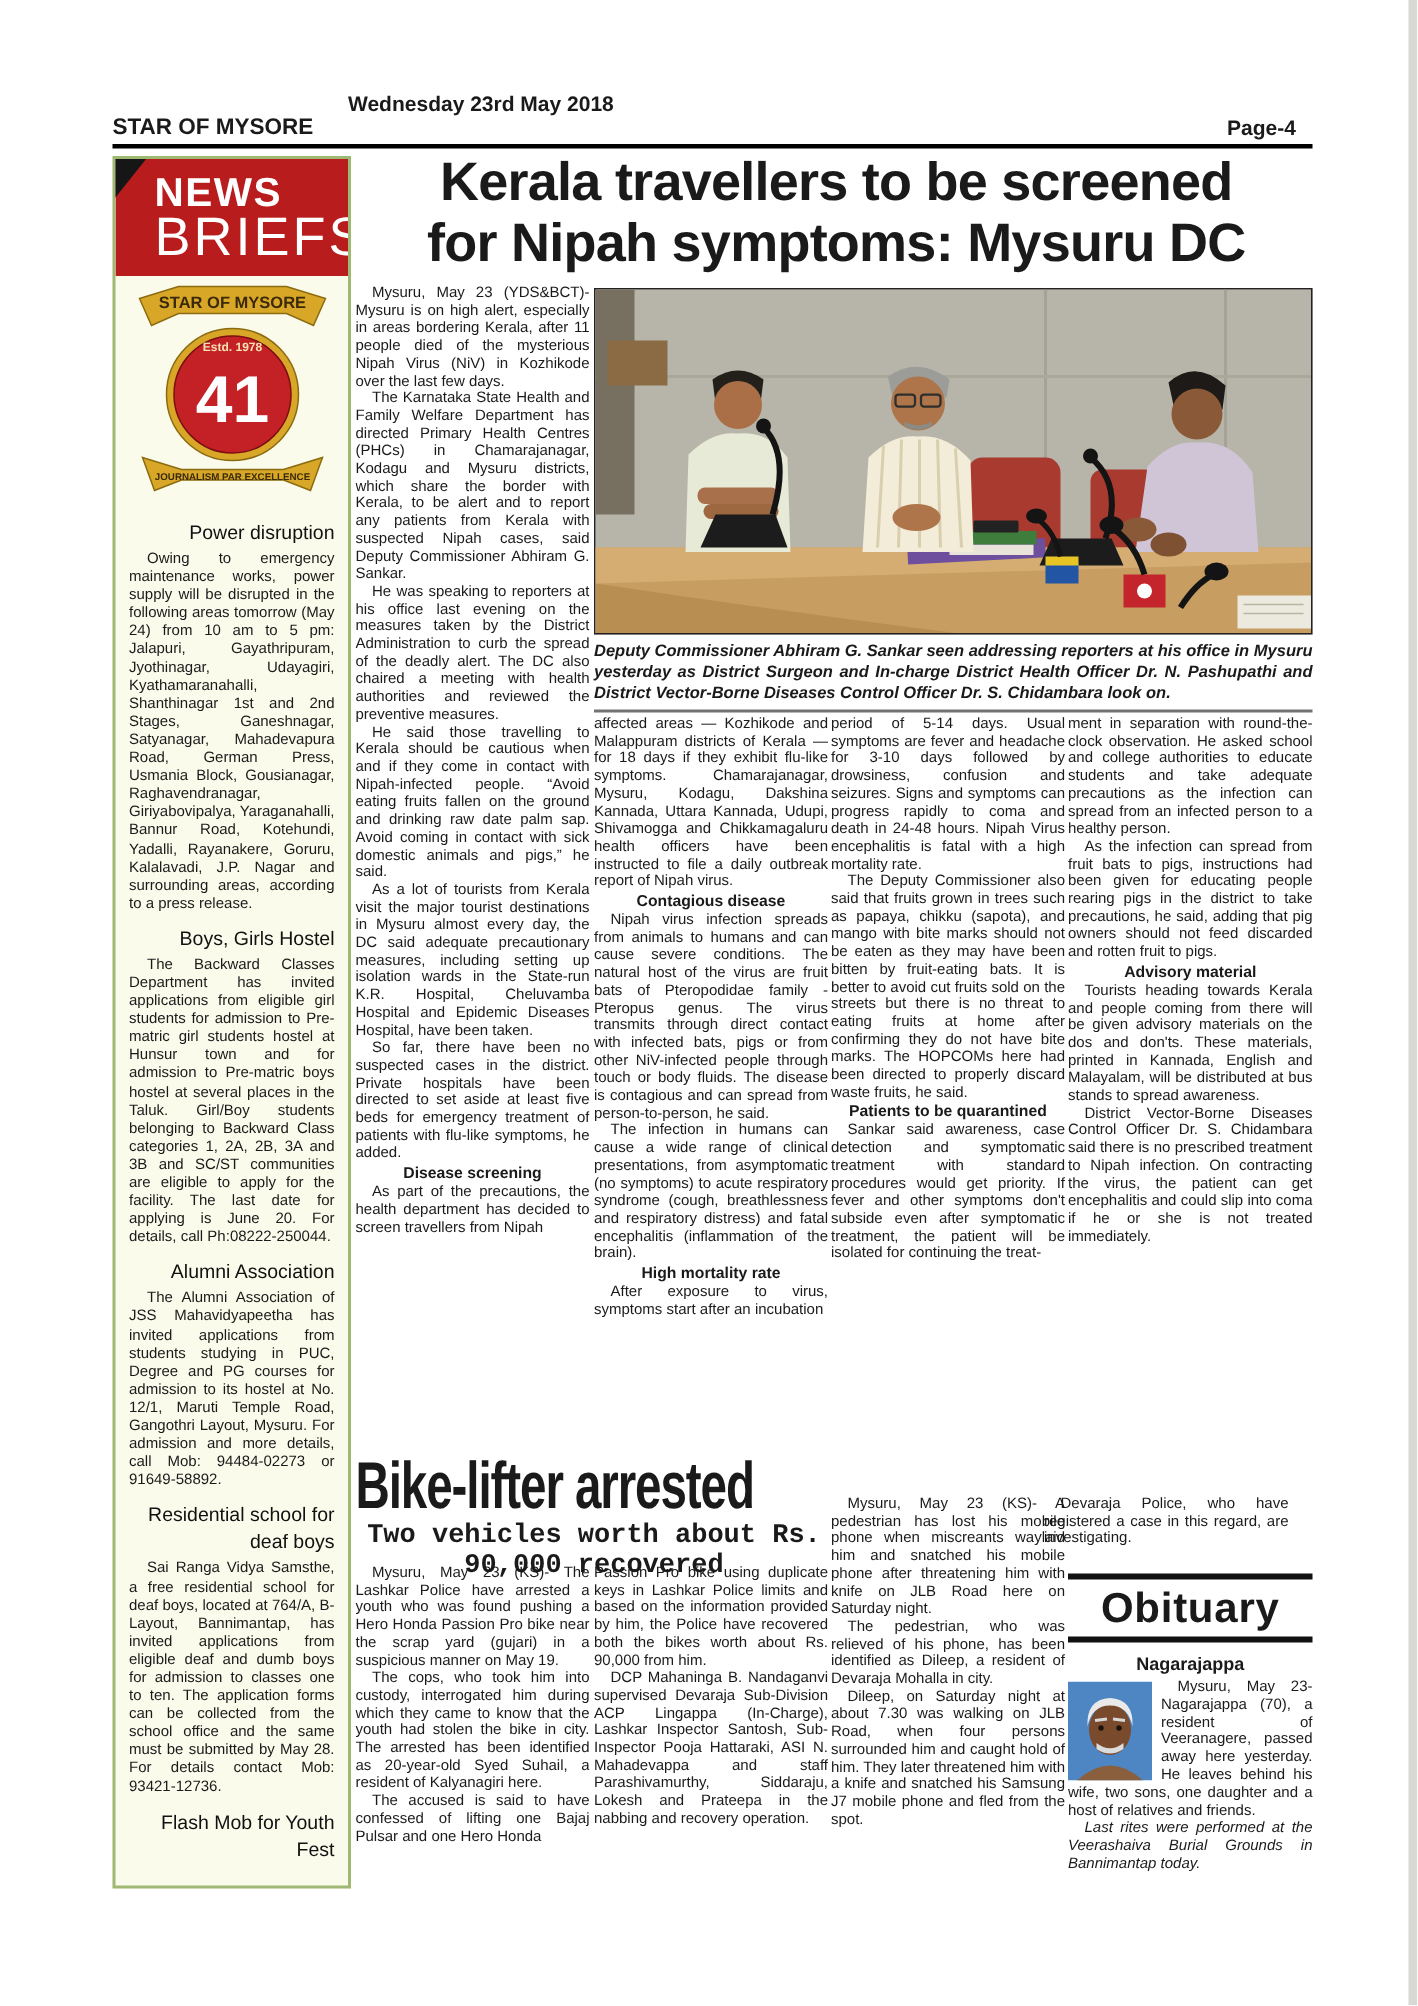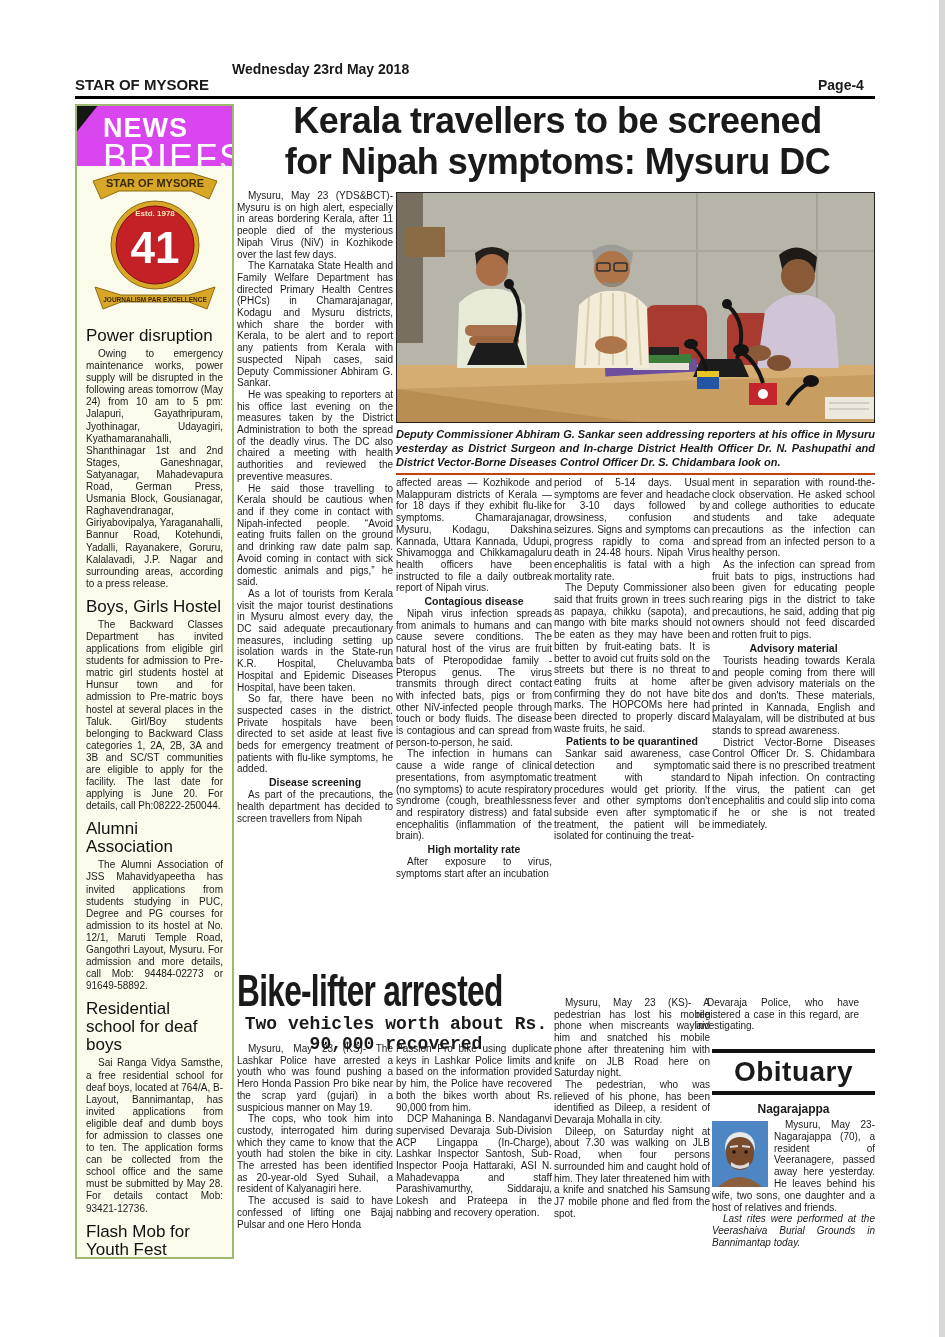--- a/index.html
+++ b/index.html
@@ -9,37 +9,37 @@
 
   
   .mh-paper{position:absolute;left:75px;top:76px;font-size:15px;font-weight:bold;}
   .mh-date{position:absolute;left:232px;top:61px;font-size:14px;font-weight:bold;}
   .mh-page{position:absolute;left:818px;top:77px;font-size:14px;font-weight:bold;}
   .mh-rule{position:absolute;left:75px;top:96px;width:800px;height:3px;background:#000;}
 
   
   .sidebar{position:absolute;left:75px;top:104px;width:159px;height:1155px;
            background:#fbfbec;border:2px solid #9fb872;box-sizing:border-box;overflow:hidden;}
-  .nb-head{position:relative;height:60px;background:#d946ef;padding:8px 0 0 26px;box-sizing:border-box;}
+  .nb-head{position:relative;height:78px;background:#b91c1c;padding:8px 0 0 26px;box-sizing:border-box;}
   .corner{position:absolute;left:-2px;top:-2px;width:0;height:0;
           border-top:30px solid #161616;border-right:24px solid transparent;}
   .nb1{font-size:27px;font-weight:bold;color:#fff;line-height:29px;letter-spacing:1px;}
   .nb2{font-size:36px;color:#fff;line-height:29px;letter-spacing:2px;}
   .nb-logo{text-align:center;padding:3px 0 0;}
   .nb-items{padding:0 9px;}
-  .nb-items h3{font-size:17px;font-weight:normal;margin:8px 0 3px;line-height:18px;color:#111;}
+  .nb-items h3{font-size:13px;font-weight:normal;margin:8px 0 3px;line-height:18px;color:#111;text-align:right;}
   .nb-items p{font-size:10px;line-height:12.1px;text-align:justify;margin:0;text-indent:12px;}
 
   
   .lead-headline{position:absolute;left:240px;top:100px;width:635px;text-align:center;
                  font-weight:bold;font-size:36px;line-height:41px;letter-spacing:-0.5px;}
   .photo{position:absolute;left:396px;top:192px;width:479px;height:231px;
          border:1px solid #222;box-sizing:border-box;background:#b7b4a9;}
   .caption{position:absolute;left:396px;top:427px;width:479px;font-size:11px;font-weight:bold;
-           font-style:italic;line-height:14px;text-align:justify;border-bottom:2px solid #c2410c;
+           font-style:italic;line-height:14px;text-align:justify;border-bottom:2px solid #737373;
            padding-bottom:4px;}
   .acol{position:absolute;overflow:hidden;text-align:justify;}
   .acol p{font-size:10px;line-height:11.7px;margin:0;text-indent:11px;}
   .acol p.cont{text-indent:0;}
   .acol h4{font-size:10.5px;font-weight:bold;text-align:center;margin:1px 0;}
   .c1{left:237px;top:190px;width:156px;height:776px;}
   .c2{left:396px;top:477px;width:156px;height:489px;}
   .c3{left:554px;top:477px;width:156px;height:455px;}
   .c4{left:712px;top:477px;width:163px;height:560px;}
 
@@ -182,21 +182,21 @@
       <rect x="428" y="204" width="49" height="22" fill="#eceadf"></rect>
       <line x1="432" y1="210" x2="472" y2="210" stroke="#b9b5a4" stroke-width="1"></line>
       <line x1="432" y1="216" x2="472" y2="216" stroke="#b9b5a4" stroke-width="1"></line>
     </svg>
   </div>
   <div class="caption">Deputy Commissioner Abhiram G. Sankar seen addressing reporters at his office in Mysuru yesterday as District Surgeon and In-charge District Health Officer Dr. N. Pashupathi and District Vector-Borne Diseases Control Officer Dr. S. Chidambara look on.</div>
 
   <div class="acol c1">
       <p>Mysuru, May 23 (YDS&amp;BCT)- Mysuru is on high alert, especially in areas bordering Kerala, after 11 people died of the mysterious Nipah Virus (NiV) in Kozhikode over the last few days.</p>
       <p>The Karnataka State Health and Family Welfare Department has directed Primary Health Centres (PHCs) in Chamarajanagar, Kodagu and Mysuru districts, which share the border with Kerala, to be alert and to report any patients from Kerala with suspected Nipah cases, said Deputy Commissioner Abhiram G. Sankar.</p>
-      <p>He was speaking to reporters at his office last evening on the measures taken by the District Administration to both the spread of the deadly virus. The DC also chaired a meeting with health authorities and reviewed the preventive measures.</p>
+      <p>He was speaking to reporters at his office last evening on the measures taken by the District Administration to curb the spread of the deadly alert. The DC also chaired a meeting with health authorities and reviewed the preventive measures.</p>
       <p>He said those travelling to Kerala should be cautious when and if they come in contact with Nipah-infected people. “Avoid eating fruits fallen on the ground and drinking raw date palm sap. Avoid coming in contact with sick domestic animals and pigs,” he said.</p>
       <p>As a lot of tourists from Kerala visit the major tourist destinations in Mysuru almost every day, the DC said adequate precautionary measures, including setting up isolation wards in the State-run K.R. Hospital, Cheluvamba Hospital and Epidemic Diseases Hospital, have been taken.</p>
       <p>So far, there have been no suspected cases in the district. Private hospitals have been directed to set aside at least five beds for emergency treatment of patients with flu-like symptoms, he added.</p>
       <h4>Disease screening</h4>
       <p>As part of the precautions, the health department has decided to screen travellers from Nipah</p>
     </div>
   <div class="acol c2">
       <p class="cont">affected areas — Kozhikode and Malappuram districts of Kerala — for 18 days if they exhibit flu-like symptoms. Chamarajanagar, Mysuru, Kodagu, Dakshina Kannada, Uttara Kannada, Udupi, Shivamogga and Chikkamagaluru health officers have been instructed to file a daily outbreak report of Nipah virus.</p>
       <h4>Contagious disease</h4>
       <p>Nipah virus infection spreads from animals to humans and can cause severe conditions. The natural host of the virus are fruit bats of Pteropodidae family - Pteropus genus. The virus transmits through direct contact with infected bats, pigs or from other NiV-infected people through touch or body fluids. The disease is contagious and can spread from person-to-person, he said.</p>

